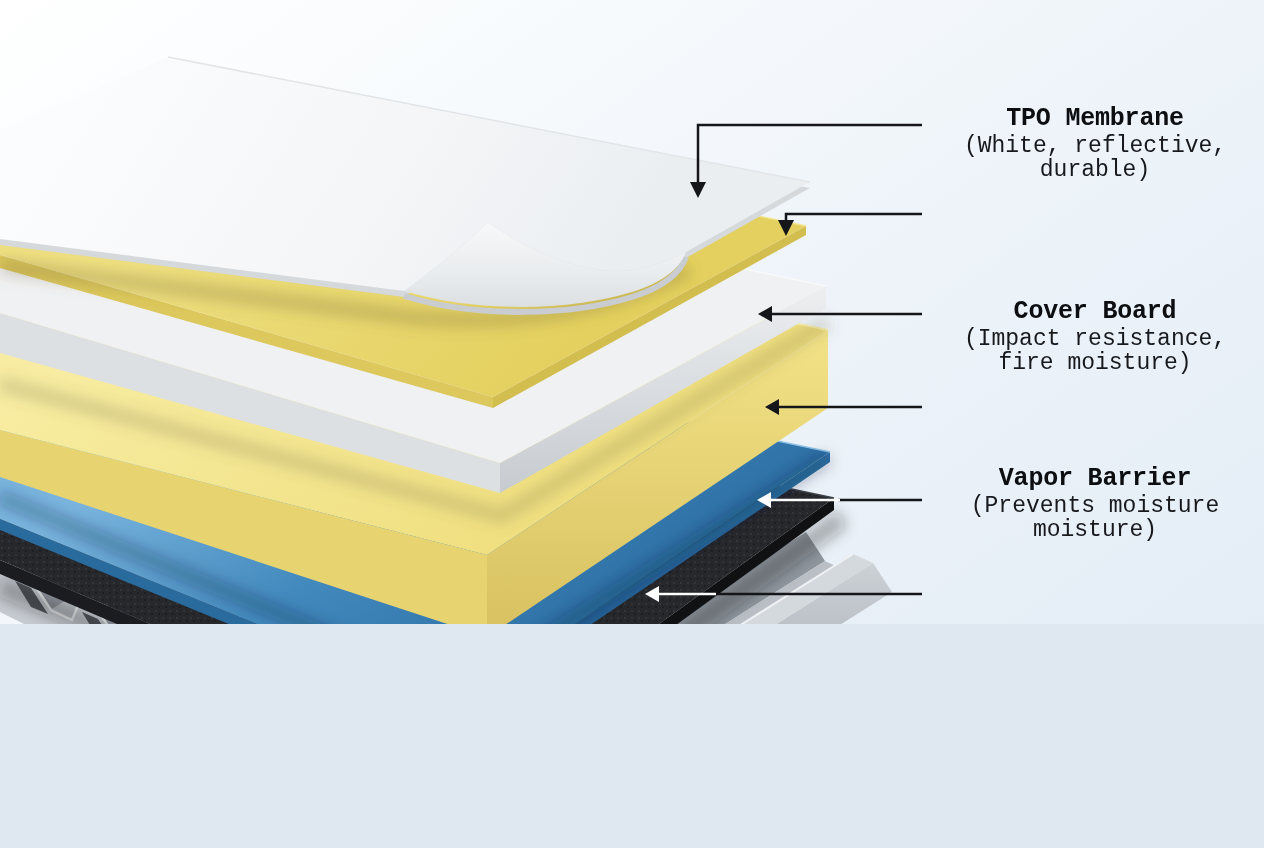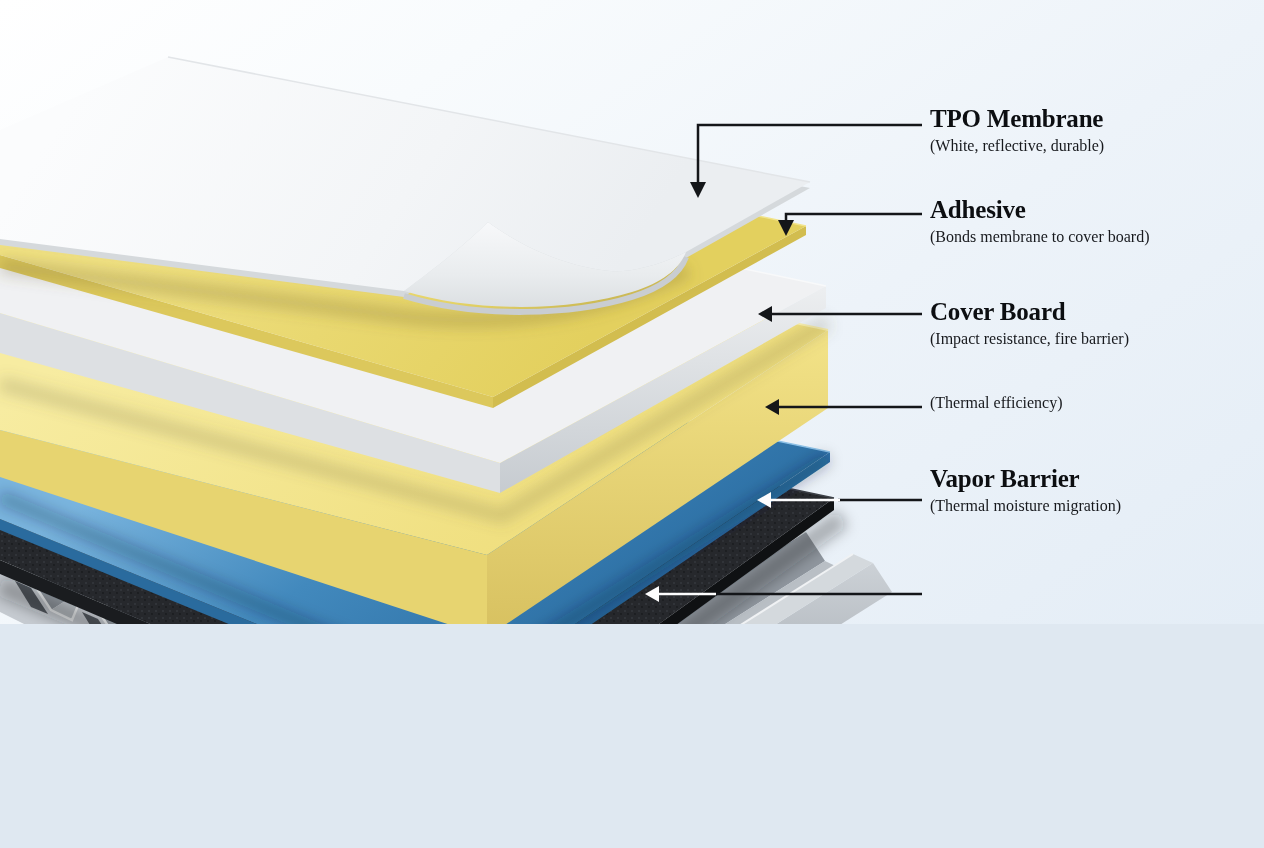--- a/index.html
+++ b/index.html
@@ -1,30 +1,31 @@
 <!DOCTYPE html>
 <html><head>
 <meta charset="utf-8">
 <style>
   html,body{margin:0;padding:0;background:#dfe8f1;}
   .stage{
     position:relative;
     width:1264px;height:624px;
     overflow:hidden;
     background:linear-gradient(145deg,#ffffff 0%,#f8fbfd 25%,#edf3f9 60%,#e4edf6 100%);
-    font-family:Liberation Serif, serif;
+    font-family:Liberation Mono, monospace;
+    text-align:center;
   }
   .scene{position:absolute;left:0;top:0;}
   .labels{position:absolute;left:0;top:0;width:100%;height:100%;pointer-events:none;}
   .label-block{position:absolute;left:930px;width:330px;}
   .label-title{
     font-size:25px;font-weight:700;color:#0c0e11;line-height:29px;letter-spacing:-0.2px;
   }
   .label-desc{
-    font-size:16px;font-weight:400;color:#17191d;line-height:24px;margin-top:1px;
+    font-size:23px;font-weight:400;color:#17191d;line-height:24px;margin-top:1px;
   }
 </style>
 </head>
 <body>
 
 <div class="stage">
 
 <svg class="scene" width="1264" height="848" viewBox="0 0 1264 848">
   <defs>
     <linearGradient id="gMemTop" x1="100" y1="60" x2="560" y2="360" gradientUnits="userSpaceOnUse">
@@ -214,33 +215,28 @@
     <path d="M922,688 L622,688"></path>
     <polygon points="609,688 623,680 623,696" fill="#141619" stroke="none"></polygon>
   </g>
 </svg>
 
 <div class="labels">
   <div class="label-block" style="top:104px">
     <div class="label-title">TPO Membrane</div>
     <div class="label-desc">(White, reflective, durable)</div>
   </div>
-  <div class="label-block" style="top:195px">
-    <div class="label-title">Adhesive</div>
-    <div class="label-desc">(Bonds membrane to cover board)</div>
-  </div>
   <div class="label-block" style="top:297px">
     <div class="label-title">Cover Board</div>
-    <div class="label-desc">(Impact resistance, fire barrier)</div>
+    <div class="label-desc">(Impact resistance, fire moisture)</div>
   </div>
   <div class="label-block" style="top:390px">
-    <div class="label-desc">(Thermal efficiency)</div>
   </div>
   <div class="label-block" style="top:464px">
     <div class="label-title">Vapor Barrier</div>
-    <div class="label-desc">(Thermal moisture migration)</div>
+    <div class="label-desc">(Prevents moisture moisture)</div>
   </div>
   <div class="label-block" style="top:671px">
     <div class="label-title">White Deck</div>
   </div>
 </div>
 
 </div>
 
 </body></html>

